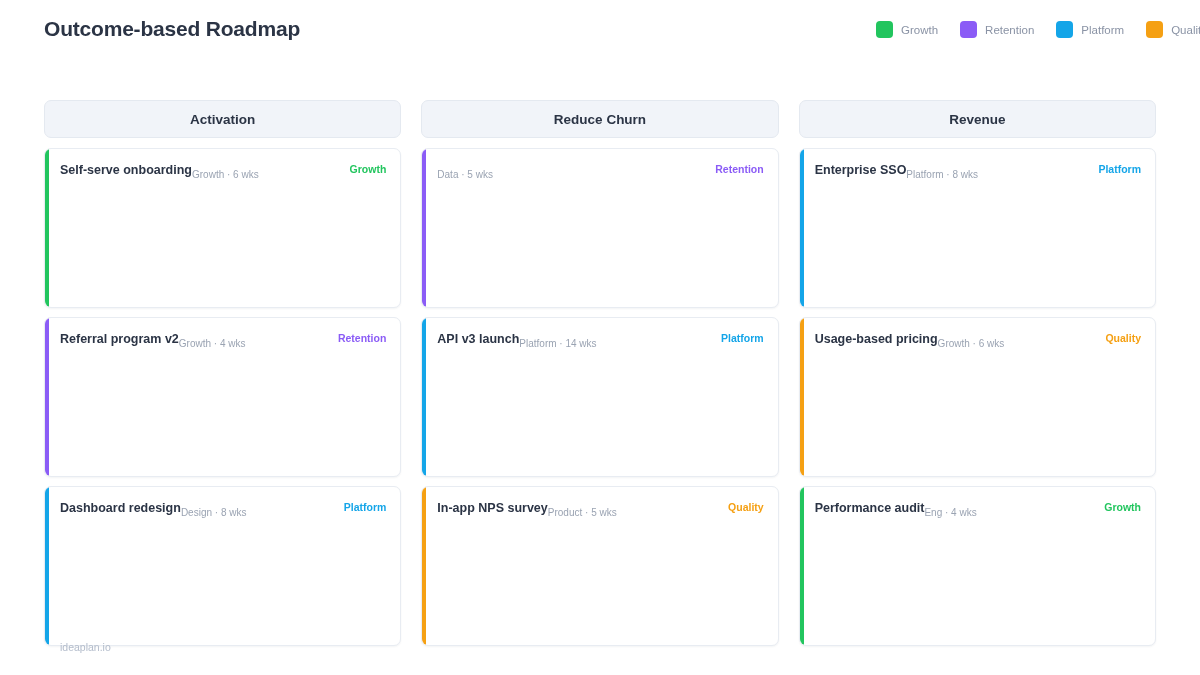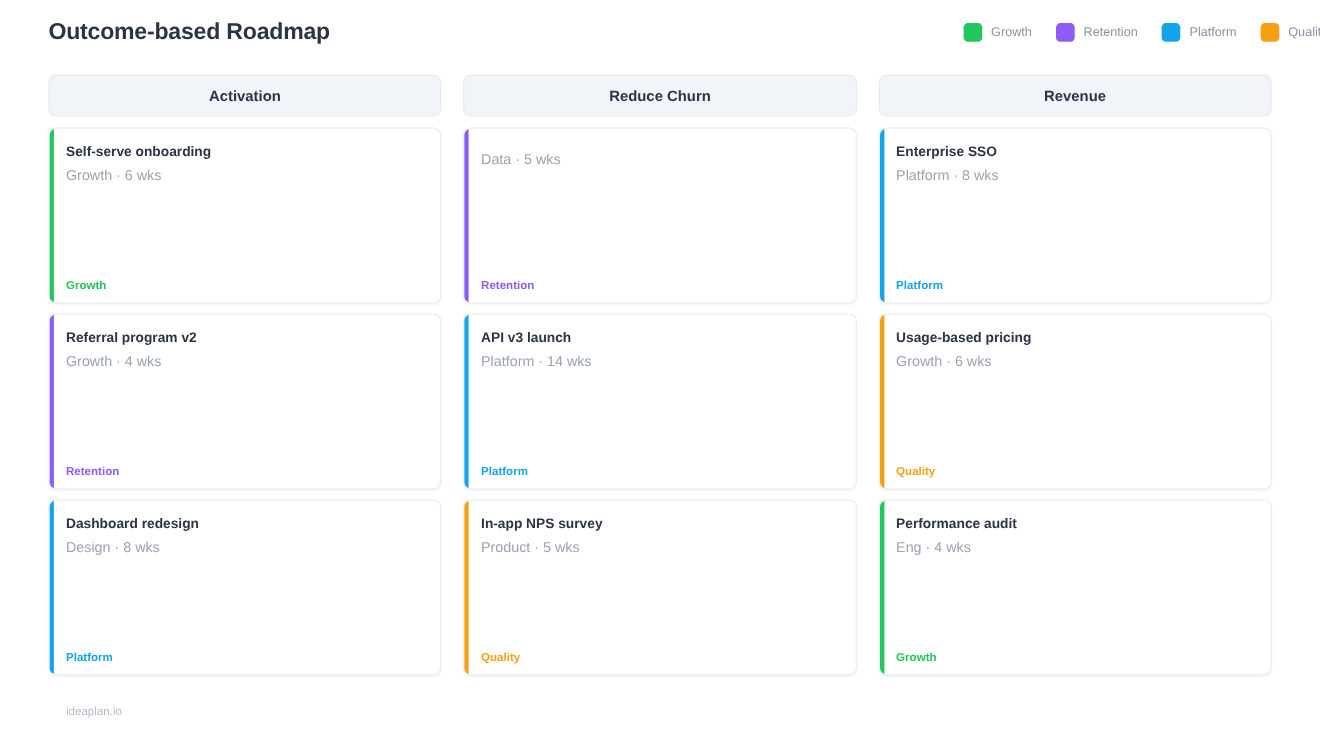--- a/index.html
+++ b/index.html
@@ -72,20 +72,21 @@
     left: 44px;
     width: 1112px;
     display: flex;
     gap: 20px;
   }
 
   .column {
     width: 361px;
     display: flex;
     flex-direction: column;
+    margin-top: 32px;
   }
 
   .column-header {
     height: 38px;
     background: #f1f4f9;
     border: 1px solid #e4e9f0;
     border-radius: 7px;
     display: flex;
     align-items: center;
     justify-content: center;
@@ -105,43 +106,42 @@
   }
 
   .card {
     position: relative;
     height: 160px;
     background: #ffffff;
     border: 1px solid #e8ecf2;
     border-radius: 7px;
     box-shadow: 0 1px 2px rgba(20, 32, 56, 0.05);
     overflow: hidden;
-    padding: 14px 14px 8px 15px;
-    display: flex;
-    flex-direction: column;
+    padding: 14px 14px 25px 15px;
+    display: flex;
   }
 
   .card-accent {
     position: absolute;
     left: 0;
     top: 0;
     bottom: 0;
     width: 4px;
   }
 
   .card-title {
     font-size: 12.5px;
     font-weight: bold;
     color: #2b3445;
     line-height: 1.2;
   }
 
   .card-meta {
     margin-top: 6px;
-    font-size: 13px;
+    font-size: 10px;
     color: #9aa3b2;
     line-height: 1.2;
   }
 
   .card-spacer { flex: 1 1 auto; }
 
   .card-tag {
     font-size: 10.5px;
     font-weight: bold;
     line-height: 1.2;

